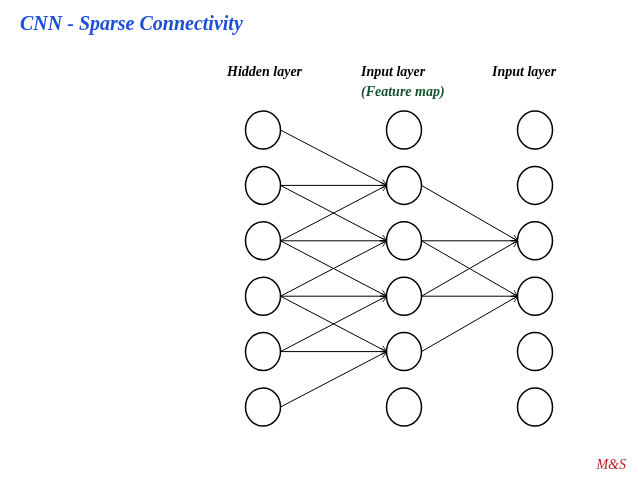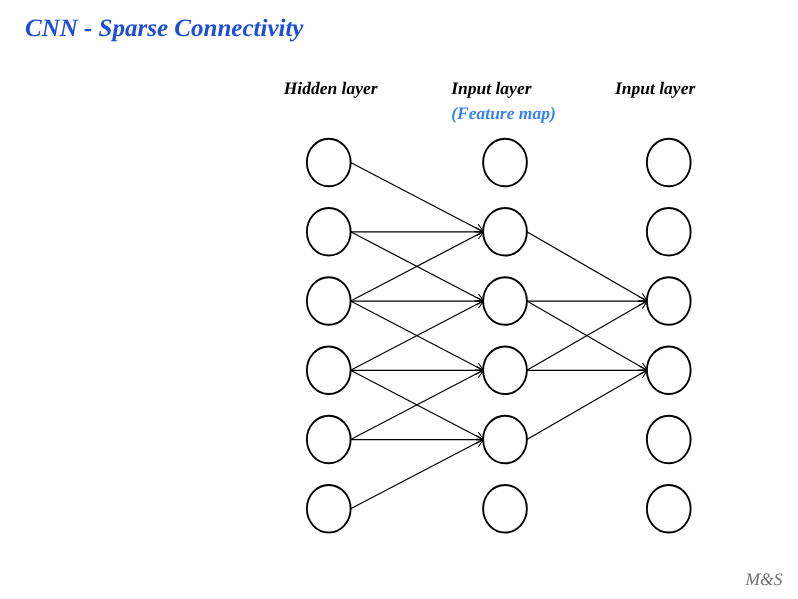--- a/index.html
+++ b/index.html
@@ -6,25 +6,25 @@
     body { width: 638px; height: 479px; position: relative; overflow: hidden; }
     .title {
       position: absolute; left: 20px; top: 12px;
       font-family: "Liberation Serif", serif; font-style: italic; font-weight: bold;
       font-size: 20px; color: #1d4ed8;
     }
     .label {
       position: absolute; font-family: "Liberation Serif", serif; font-style: italic;
       font-weight: bold; font-size: 14px; color: #000; white-space: nowrap;
     }
-    .label.red { color: #3b82f6; }
+    .label.red { color: #14532d; }
     .footer {
       position: absolute; right: 12px; top: 457px;
       font-family: "Liberation Serif", serif; font-style: italic;
-      font-size: 14px; color: #737373;
+      font-size: 14px; color: #b91c1c;
     }
     svg#net { position: absolute; left: 0; top: 0; }
   </style>
 </head>
 <body>
 
 <div class="title">CNN - Sparse Connectivity</div>
 
 <div class="label" style="left:227px; top:64px;">Hidden layer</div>
 <div class="label" style="left:361px; top:64px;">Input layer</div>

